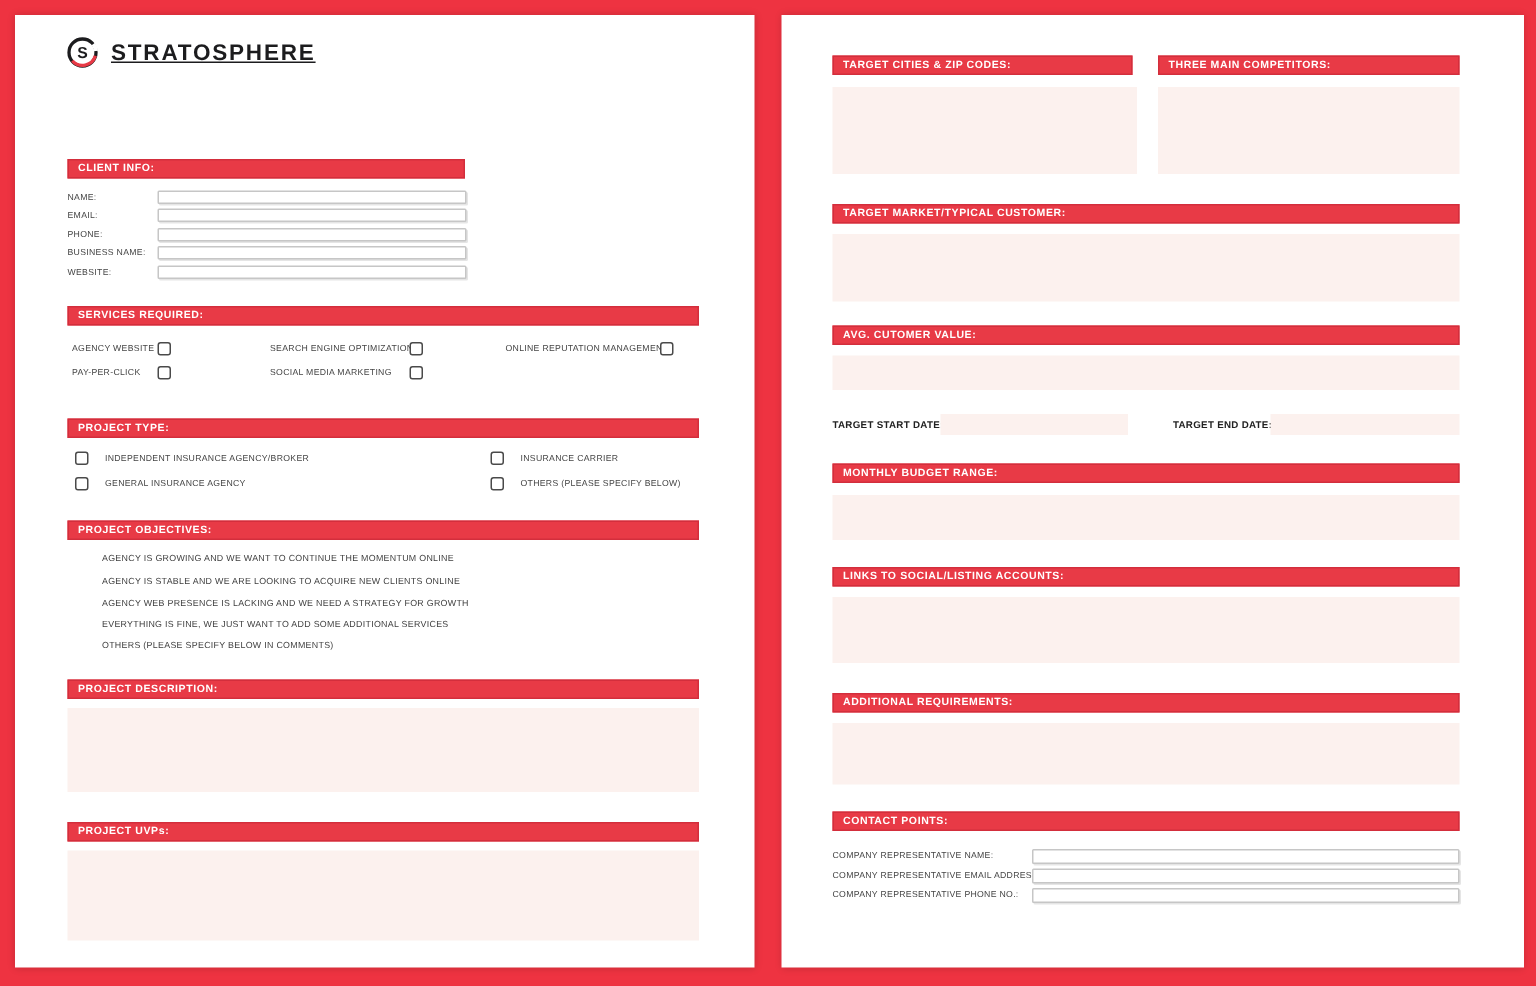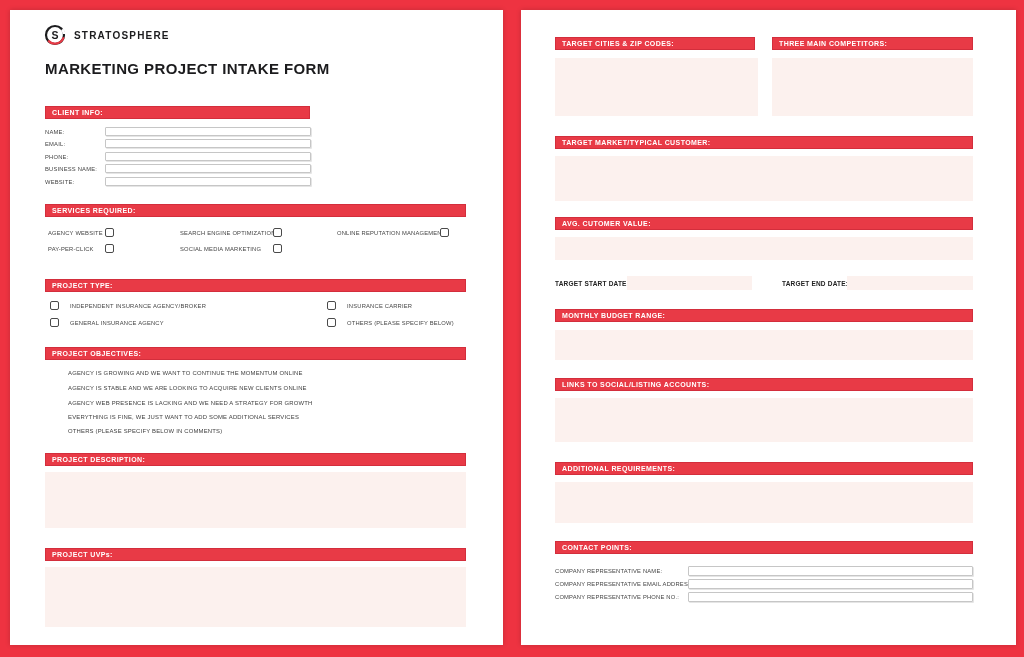--- a/index.html
+++ b/index.html
@@ -3,21 +3,21 @@
 <meta charset="utf-8">
 <style>
   html,body{margin:0;padding:0;background:#EE3341;}
   .canvas{position:relative;width:1024px;height:657px;background:var(--frame,#EE3341);
           font-family:"Liberation Sans",sans-serif;overflow:hidden;}
   .page{position:absolute;top:10px;height:635px;background:#fff;box-shadow:0 0 5px rgba(0,0,0,.18);}
   .page-left{left:10px;width:493px;}
   .page-right{left:521px;width:495px;}
 
   .logo{position:absolute;left:33px;top:13px;display:flex;align-items:center;gap:7px;}
-  .brand-name{font-size:10px;font-weight:bold;letter-spacing:1.2px;color:#1c1c1e;}
+  .brand-name{font-size:15px;font-weight:bold;letter-spacing:1.2px;color:#1c1c1e;text-decoration:underline;}
   .title{position:absolute;left:35px;top:50px;margin:0;font-size:15px;font-weight:bold;
          color:#1b1b1d;letter-spacing:.4px;}
 
   .banner{position:absolute;height:13px;background:var(--banner,#E83A46);
           border:1px solid var(--banner-border,#D32E3C);box-sizing:border-box;
           color:#fff;font-weight:bold;font-size:7px;letter-spacing:.4px;
           display:flex;align-items:center;padding-left:6px;white-space:nowrap;}
 
   .lbl{position:absolute;font-size:5.8px;color:#454545;letter-spacing:.2px;white-space:nowrap;}
   .obj{position:absolute;font-size:5.9px;color:#3e3e3e;letter-spacing:.2px;white-space:nowrap;}
@@ -47,21 +47,20 @@
     <div class="logo">
       <svg width="24" height="24" viewBox="0 0 24 24">
         <circle cx="12" cy="12" r="9" fill="#ffffff" stroke="#1c1c1e" stroke-width="2.2"></circle>
         <path d="M5.2 17.5 A9 9 0 0 0 20.6 14.2" fill="none" stroke="#E83A46" stroke-width="2.2"></path>
         <path d="M19.2 6.3 A9 9 0 0 1 21 11" fill="none" stroke="#ffffff" stroke-width="2.8"></path>
         <text x="12" y="15.6" text-anchor="middle" font-size="10.5" font-weight="bold" fill="#1c1c1e">S</text>
       </svg>
       <span class="brand-name">STRATOSPHERE</span>
     </div>
 
-    <h1 class="title">MARKETING PROJECT INTAKE FORM</h1>
 
     <div class="banner" style="left:35px;top:96px;width:265px;">CLIENT INFO:</div>
 
     <span class="lbl" style="left:35px;top:119px;">NAME:</span>
     <input class="input-line" style="left: 95px; top: 117px; width: 206px;" value="">
     <span class="lbl" style="left:35px;top:131px;">EMAIL:</span>
     <input class="input-line" style="left: 95px; top: 129px; width: 206px;" value="">
     <span class="lbl" style="left:35px;top:144px;">PHONE:</span>
     <input class="input-line" style="left: 95px; top: 142px; width: 206px;" value="">
     <span class="lbl" style="left:35px;top:156px;">BUSINESS NAME:</span>

